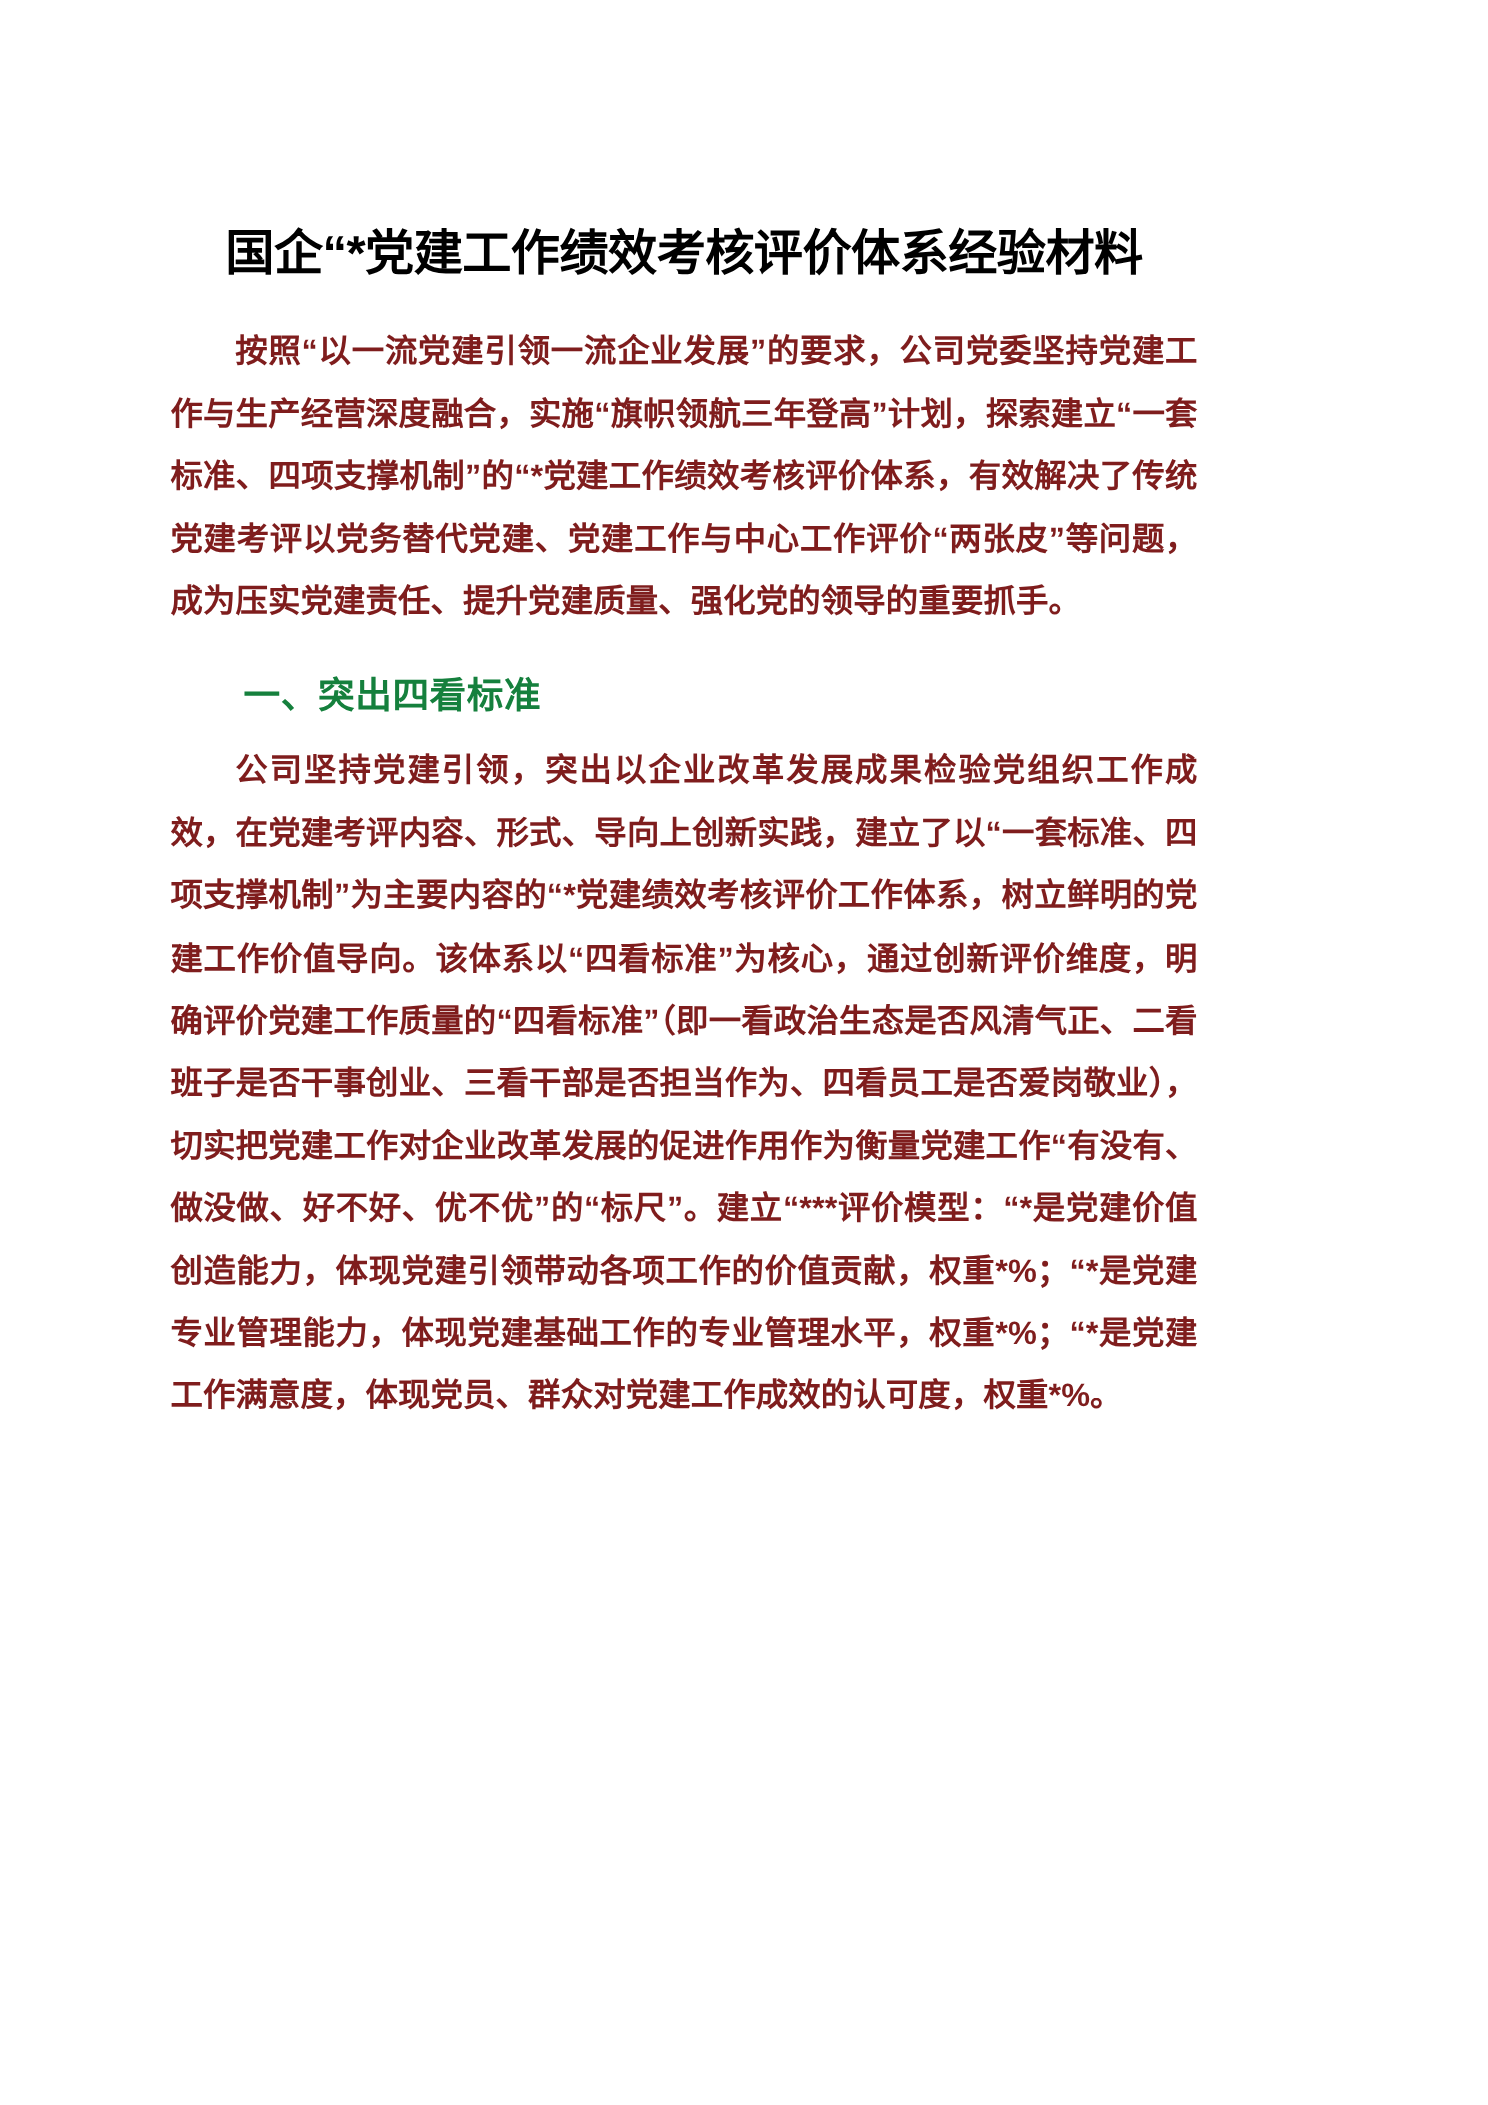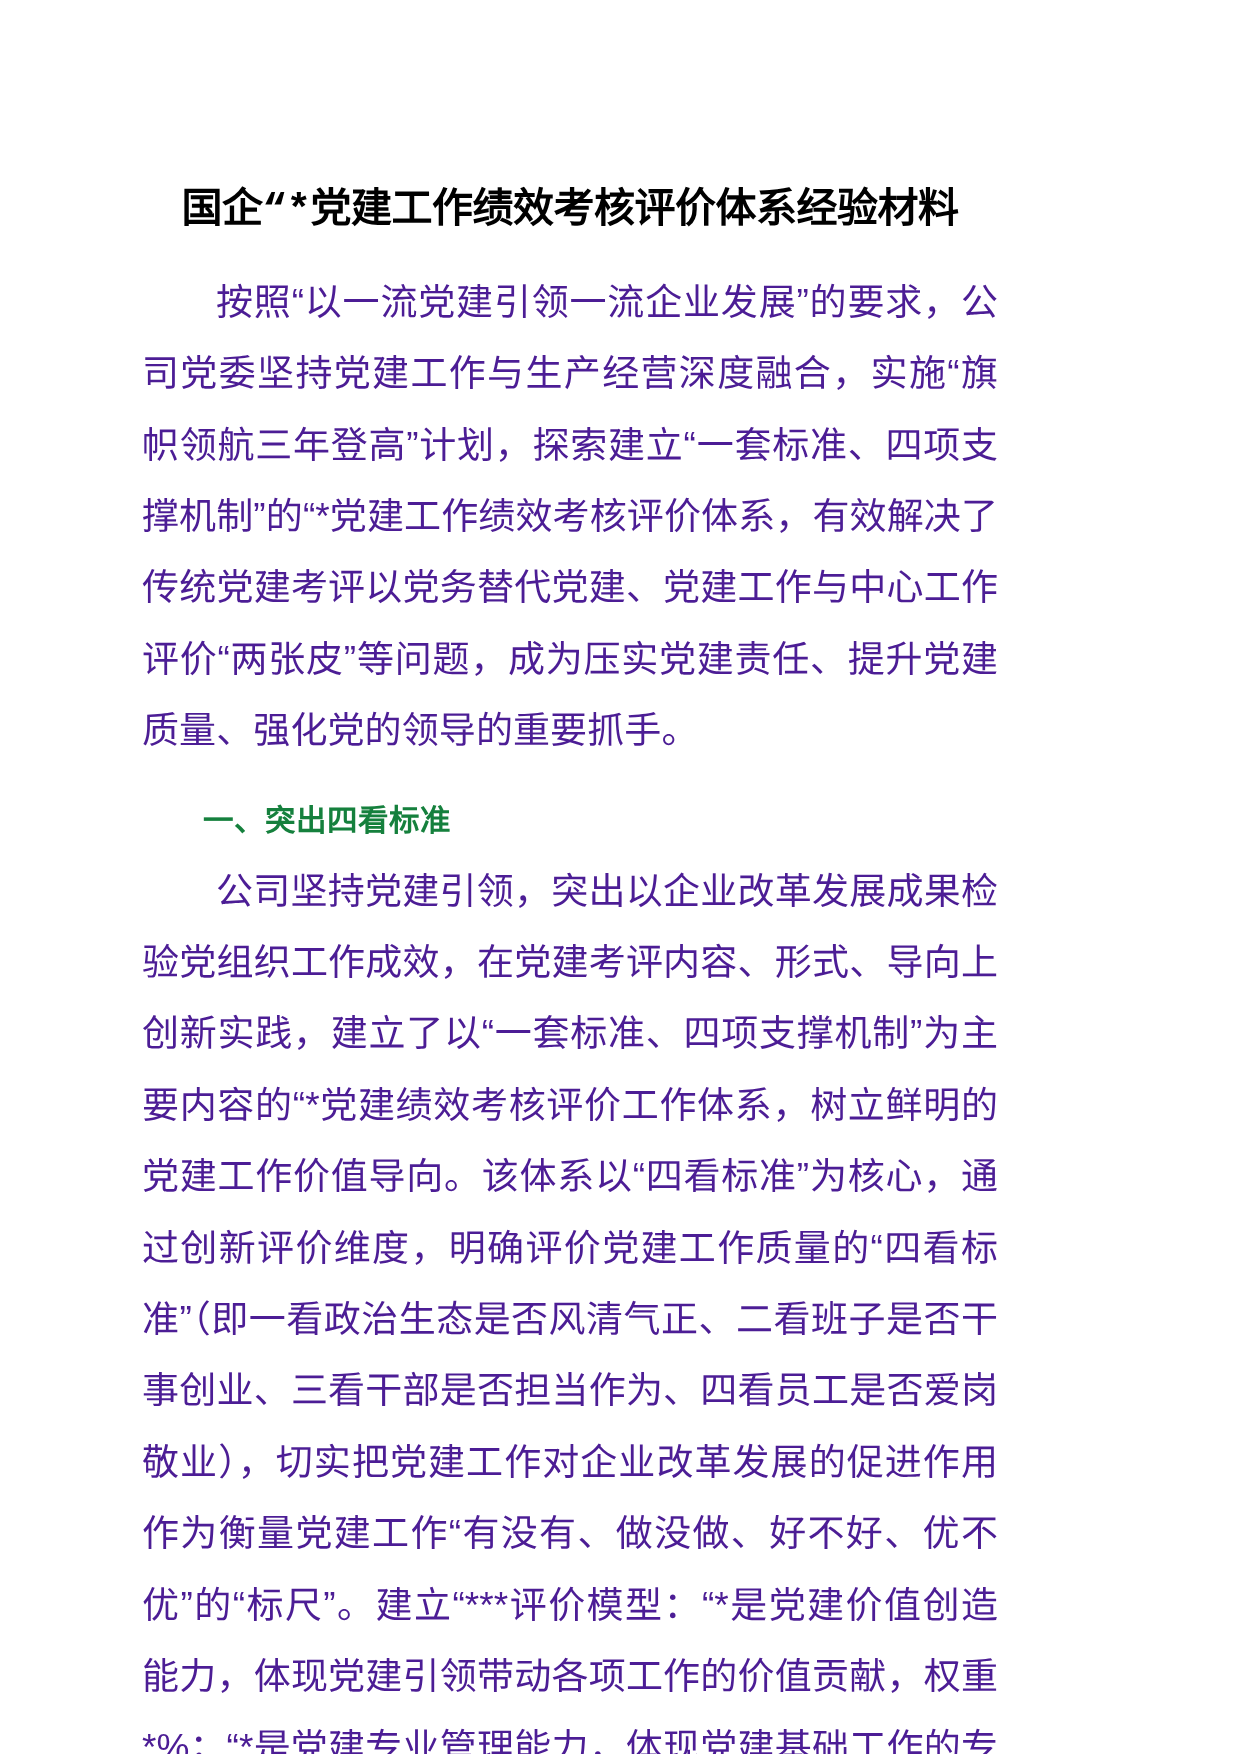--- a/index.html
+++ b/index.html
@@ -33,32 +33,32 @@
 
   .doc-title {
     font-size: 41px;
     font-weight: 700;
     line-height: 1.24;
     text-align: center;
     letter-spacing: -0.5px;
     margin: 0 0 30px 0;
     color: #000000;
     white-space: nowrap;
-    font-family: Liberation Mono, monospace;
   }
 
   .body-para {
-    font-size: 37px;
+    font-size: 27px;
     line-height: 1.93;
     text-align: justify;
     text-justify: inter-ideograph;
     text-indent: 2em;
     margin: 0 0 4px 0;
-    color: #4c1d95;
+    color: #7f1d1d;
     letter-spacing: 0.1px;
+    font-weight: bold;
   }
 
   .section-heading {
     font-size: 30.5px;
     line-height: 1.93;
     font-weight: 700;
     text-indent: 2em;
     margin: 6px 0 6px 0;
     letter-spacing: 0.5px;
   }

